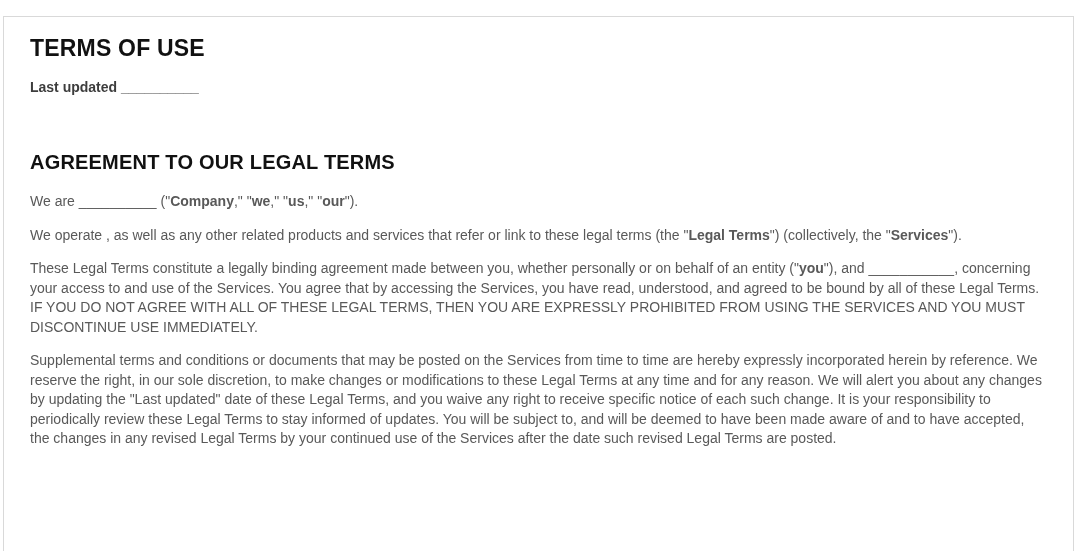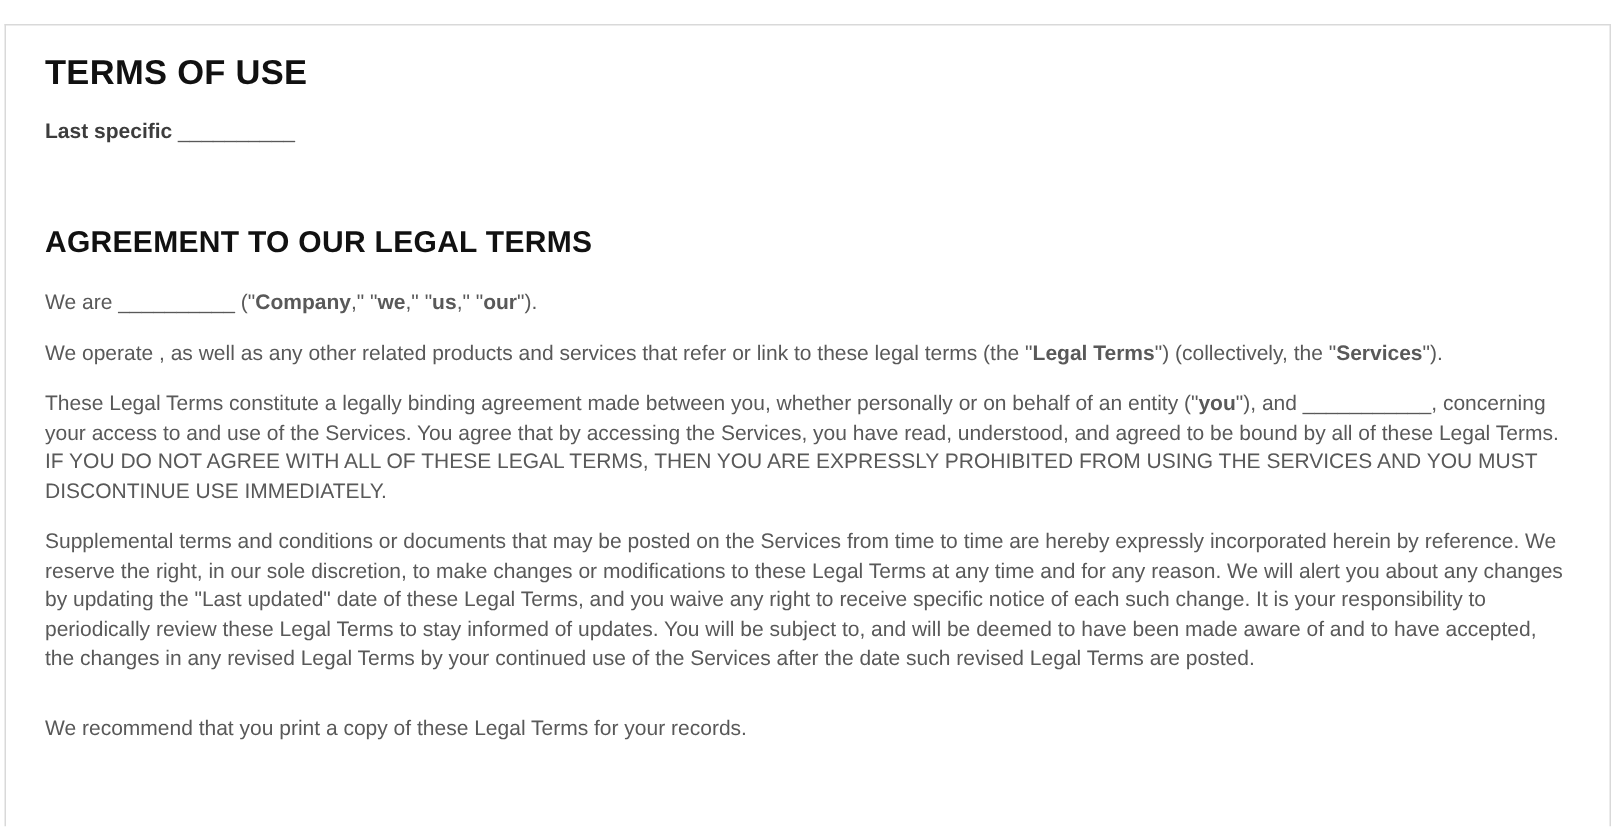--- a/index.html
+++ b/index.html
@@ -36,21 +36,21 @@
     color: #111111;
     letter-spacing: 0.2px;
   }
   p.last-updated {
     margin: 16px 0 0 0;
     font-size: 14px;
     line-height: 18px;
     font-weight: bold;
     color: #3d3d3d;
   }
-  p.last-updated .blank { font-weight: normal; color: #595959; text-align: center; }
+  p.last-updated .blank { font-weight: bold; color: #595959; text-align: center; }
   h2.section-heading {
     margin: 56px 0 19px 0;
     font-size: 20px;
     line-height: 21px;
     font-weight: bold;
     color: #111111;
     letter-spacing: 0.2px;
   }
   p.body {
     margin: 14px 0;
@@ -73,35 +73,34 @@
 </style>
 </head>
 <body>
 
 <div class="page">
   <div class="sheet">
 
     <h1 class="doc-title">TERMS OF USE</h1>
 
     <p class="last-updated">
-      <span>Last specific</span>
+      <span>Last updated</span>
       <span class="blank">__________</span>
     </p>
 
     <h2 class="section-heading">AGREEMENT TO OUR LEGAL TERMS</h2>
 
     <p class="body"><span>We are __________ ("</span><span class="b">Company</span><span>," "</span><span class="b">we</span><span>," "</span><span class="b">us</span><span>," "</span><span class="b">our</span><span>").</span></p>
 
     <p class="body"><span>We operate , as well as any other related products and services that refer or link to these legal terms (the "</span><span class="b">Legal Terms</span><span>") (collectively, the "</span><span class="b">Services</span><span>").</span></p>
 
 
     <p class="body"><span>These Legal Terms constitute a legally binding agreement made between you, whether personally or on behalf of an entity ("</span><span class="b">you</span><span>"), and ___________, concerning your access to and use of the Services. You agree that by accessing the Services, you have read, understood, and agreed to be bound by all of these Legal Terms. IF YOU DO NOT AGREE WITH ALL OF THESE LEGAL TERMS, THEN YOU ARE EXPRESSLY PROHIBITED FROM USING THE SERVICES AND YOU MUST DISCONTINUE USE IMMEDIATELY.</span></p>
 
     <p class="body"><span>Supplemental terms and conditions or documents that may be posted on the Services from time to time are hereby expressly incorporated herein by reference. We reserve the right, in our sole discretion, to make changes or modifications to these Legal Terms at any time and for any reason. We will alert you about any changes by updating the "Last updated" date of these Legal Terms, and you waive any right to receive specific notice of each such change. It is your responsibility to periodically review these Legal Terms to stay informed of updates. You will be subject to, and will be deemed to have been made aware of and to have accepted, the changes in any revised Legal Terms by your continued use of the Services after the date such revised Legal Terms are posted.</span></p>
 
-    <p class="body recommend"><span>We recommend that you print a copy of these Legal Terms for your records.</span></p>
 
     <div class="clipped-fragment">
       
     </div>
 
   </div>
 </div>
 
 </body></html>

